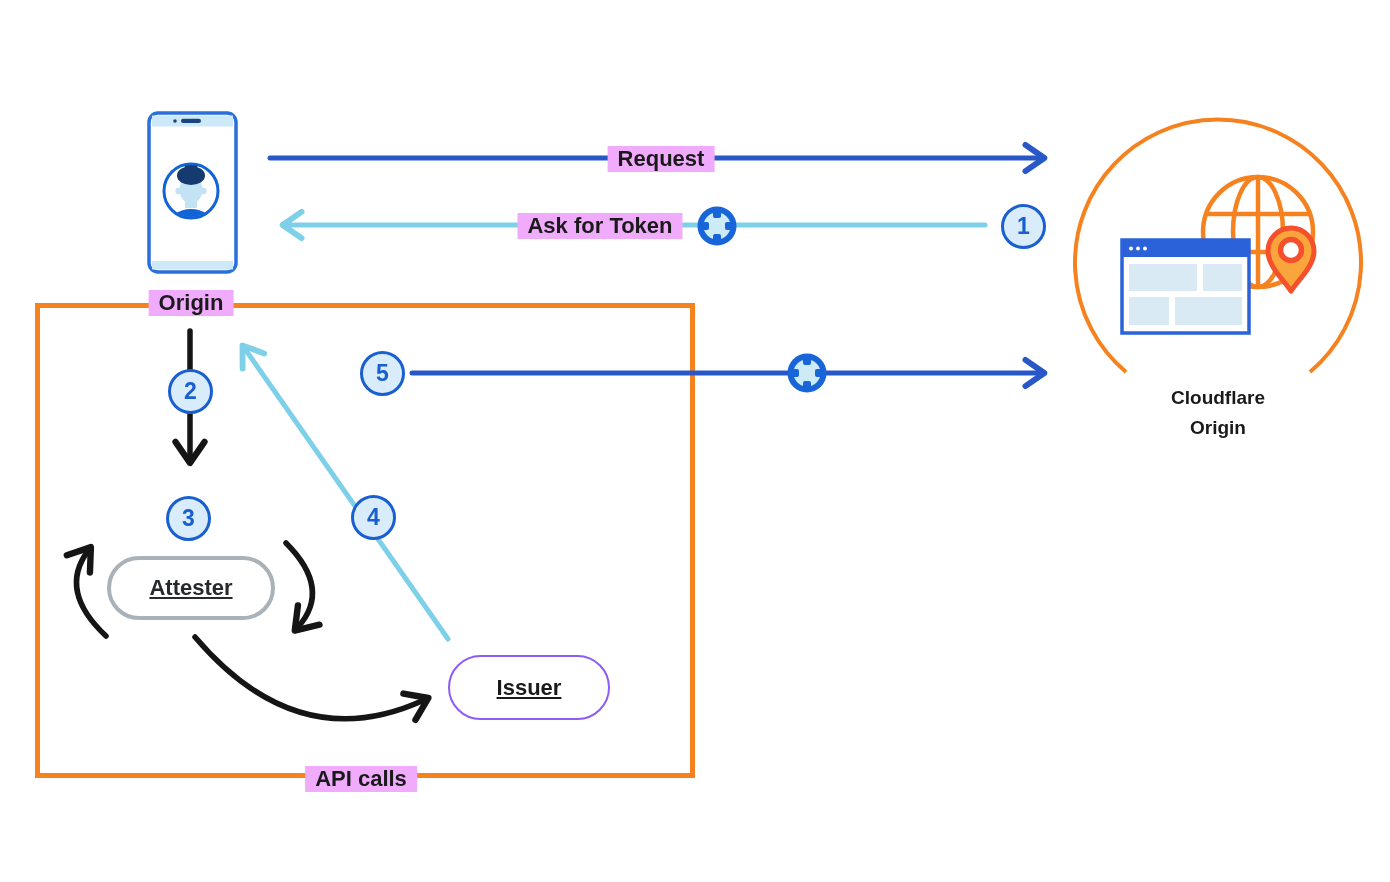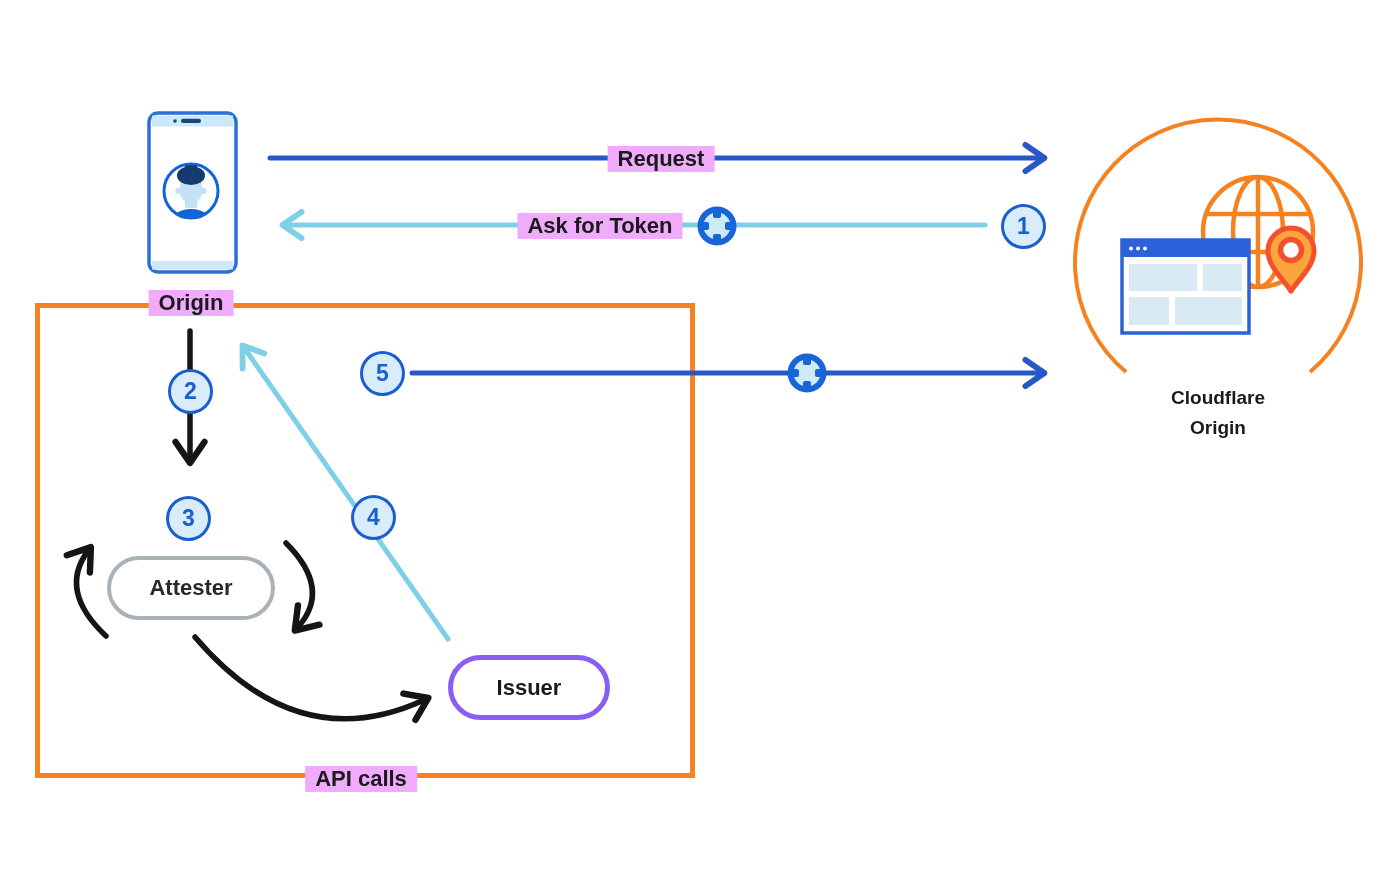--- a/index.html
+++ b/index.html
@@ -22,24 +22,24 @@
   .lbl.left2{transform:none;text-align:left;line-height:26px;}
   .step{
     position:absolute;z-index:4;width:45px;height:45px;border-radius:50%;
     background:#D9ECFB;border:3.5px solid #1A5FD0;color:#1A5FD0;
     font-weight:700;font-size:23px;display:flex;align-items:center;justify-content:center;
     box-sizing:border-box;
   }
   .pill{
     position:absolute;z-index:3;background:#ffffff;box-sizing:border-box;
     display:flex;align-items:center;justify-content:center;
-    font-weight:700;font-size:22px;color:#26292d;
+    font-weight:700;font-size:22px;color:#26292d;text-decoration:underline;
   }
   .pill.attester{left:107px;top:556px;width:168px;height:64px;border:4px solid #A9B2B8;border-radius:32px;}
-  .pill.issuer{left:448px;top:655px;width:162px;height:65px;border:5px solid #8b5cf6;border-radius:33px;color:#1a1a1a;}
+  .pill.issuer{left:448px;top:655px;width:162px;height:65px;border:2px solid #8b5cf6;border-radius:33px;color:#1a1a1a;}
 </style>
 </head>
 <body>
 
 <div id="canvas">
 
   <div class="api-box"></div>
 
   <svg id="diagram-svg" width="1390" height="882" viewBox="0 0 1390 882">
     <defs>

